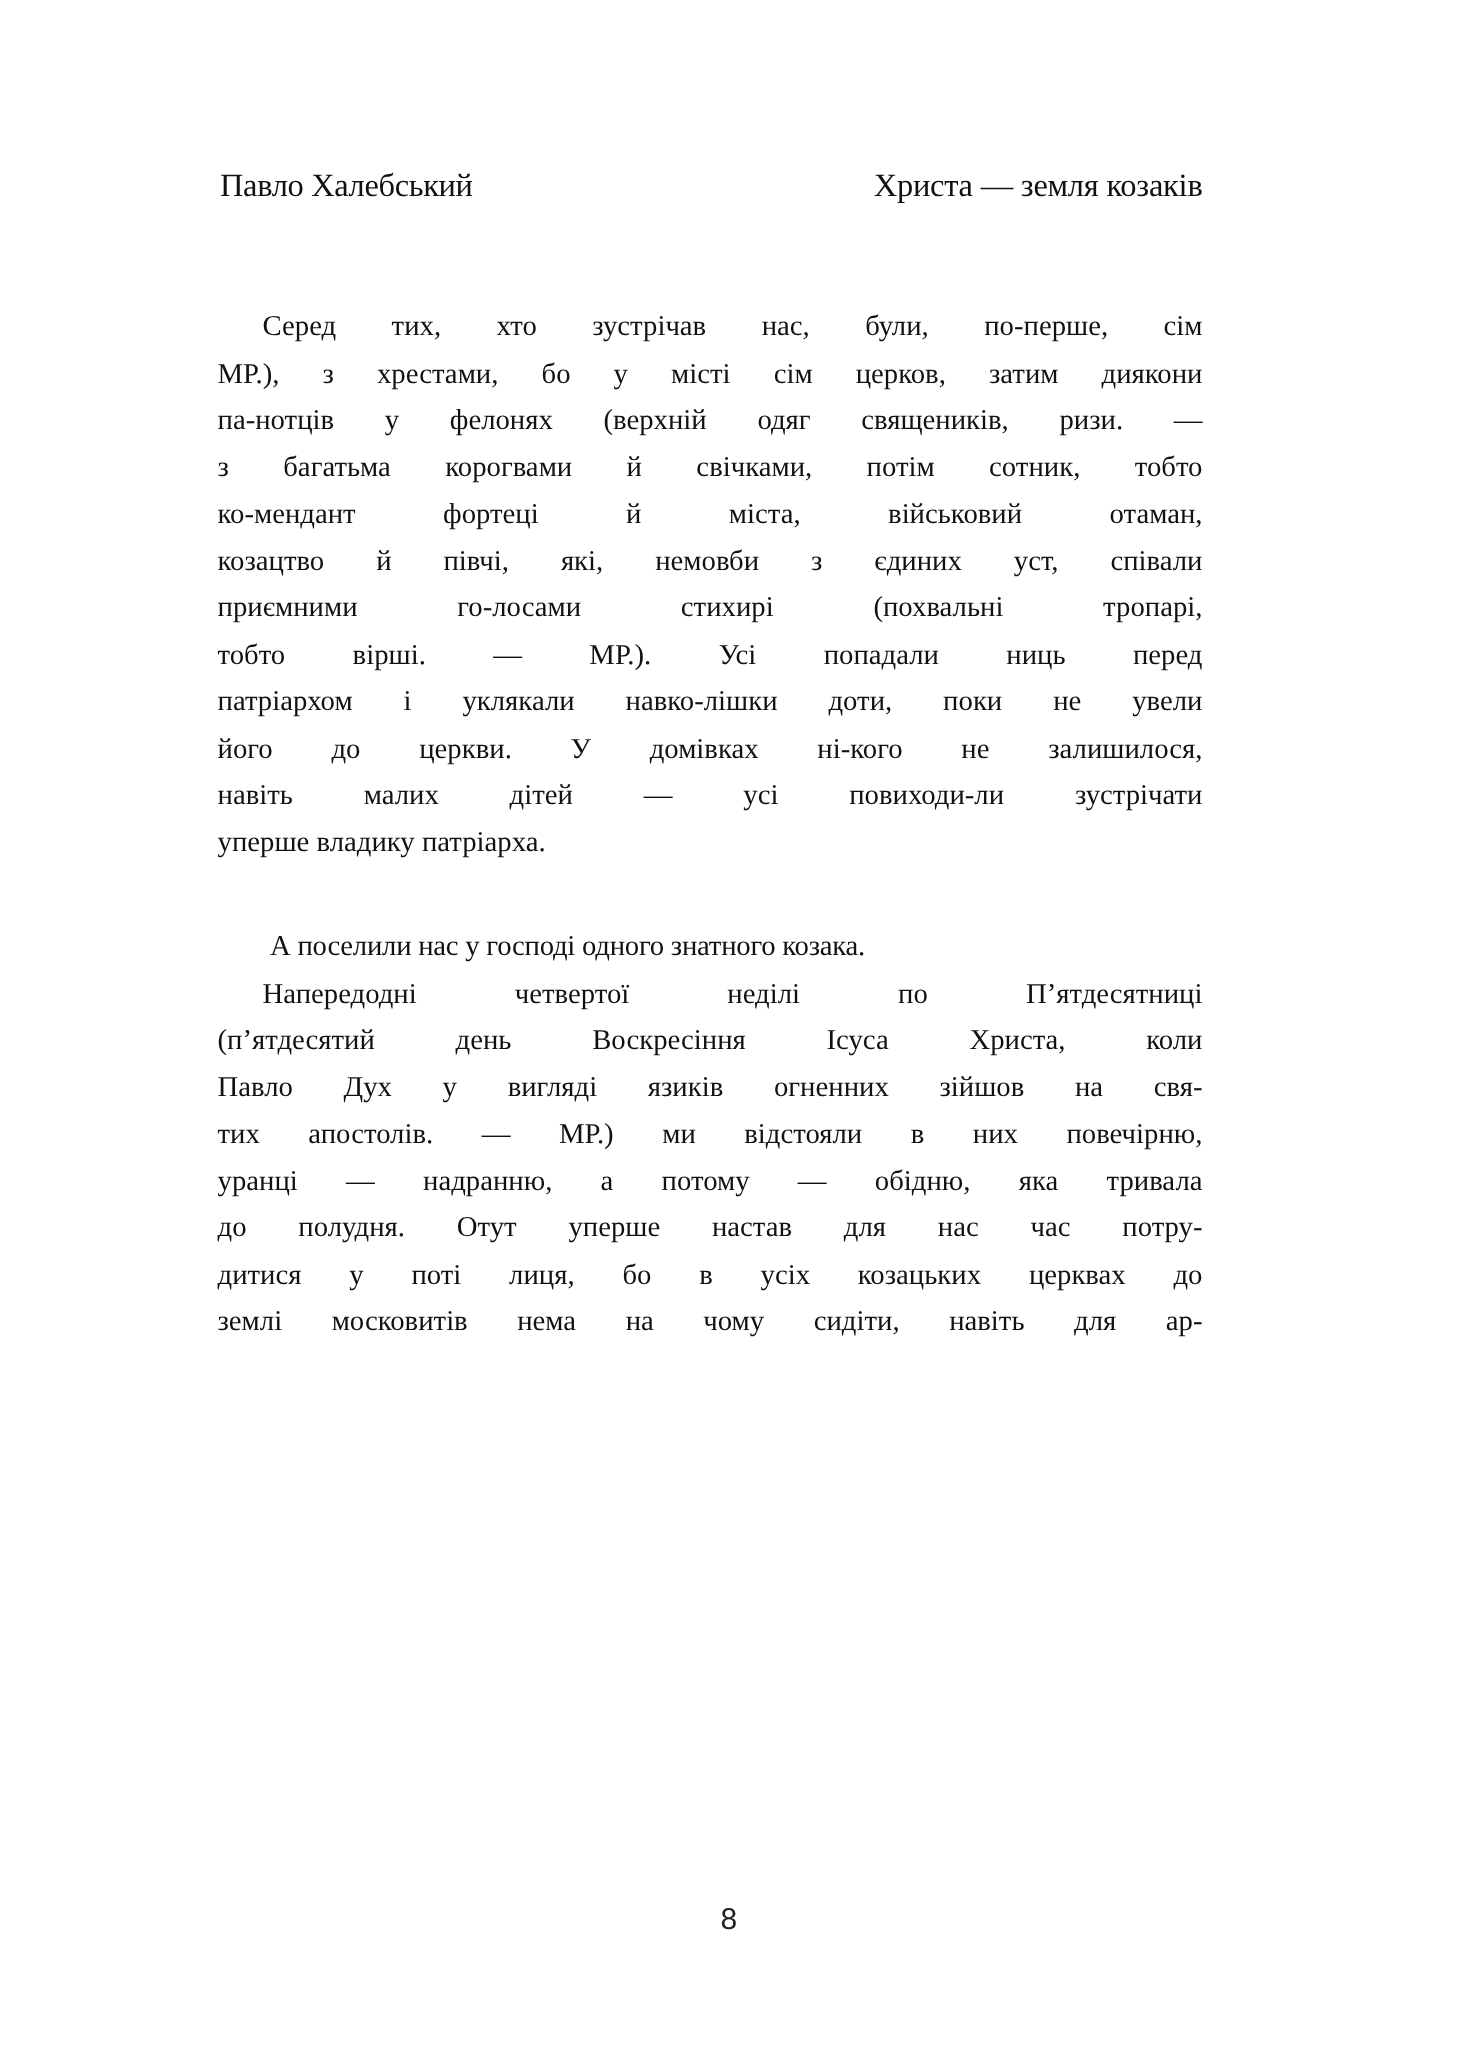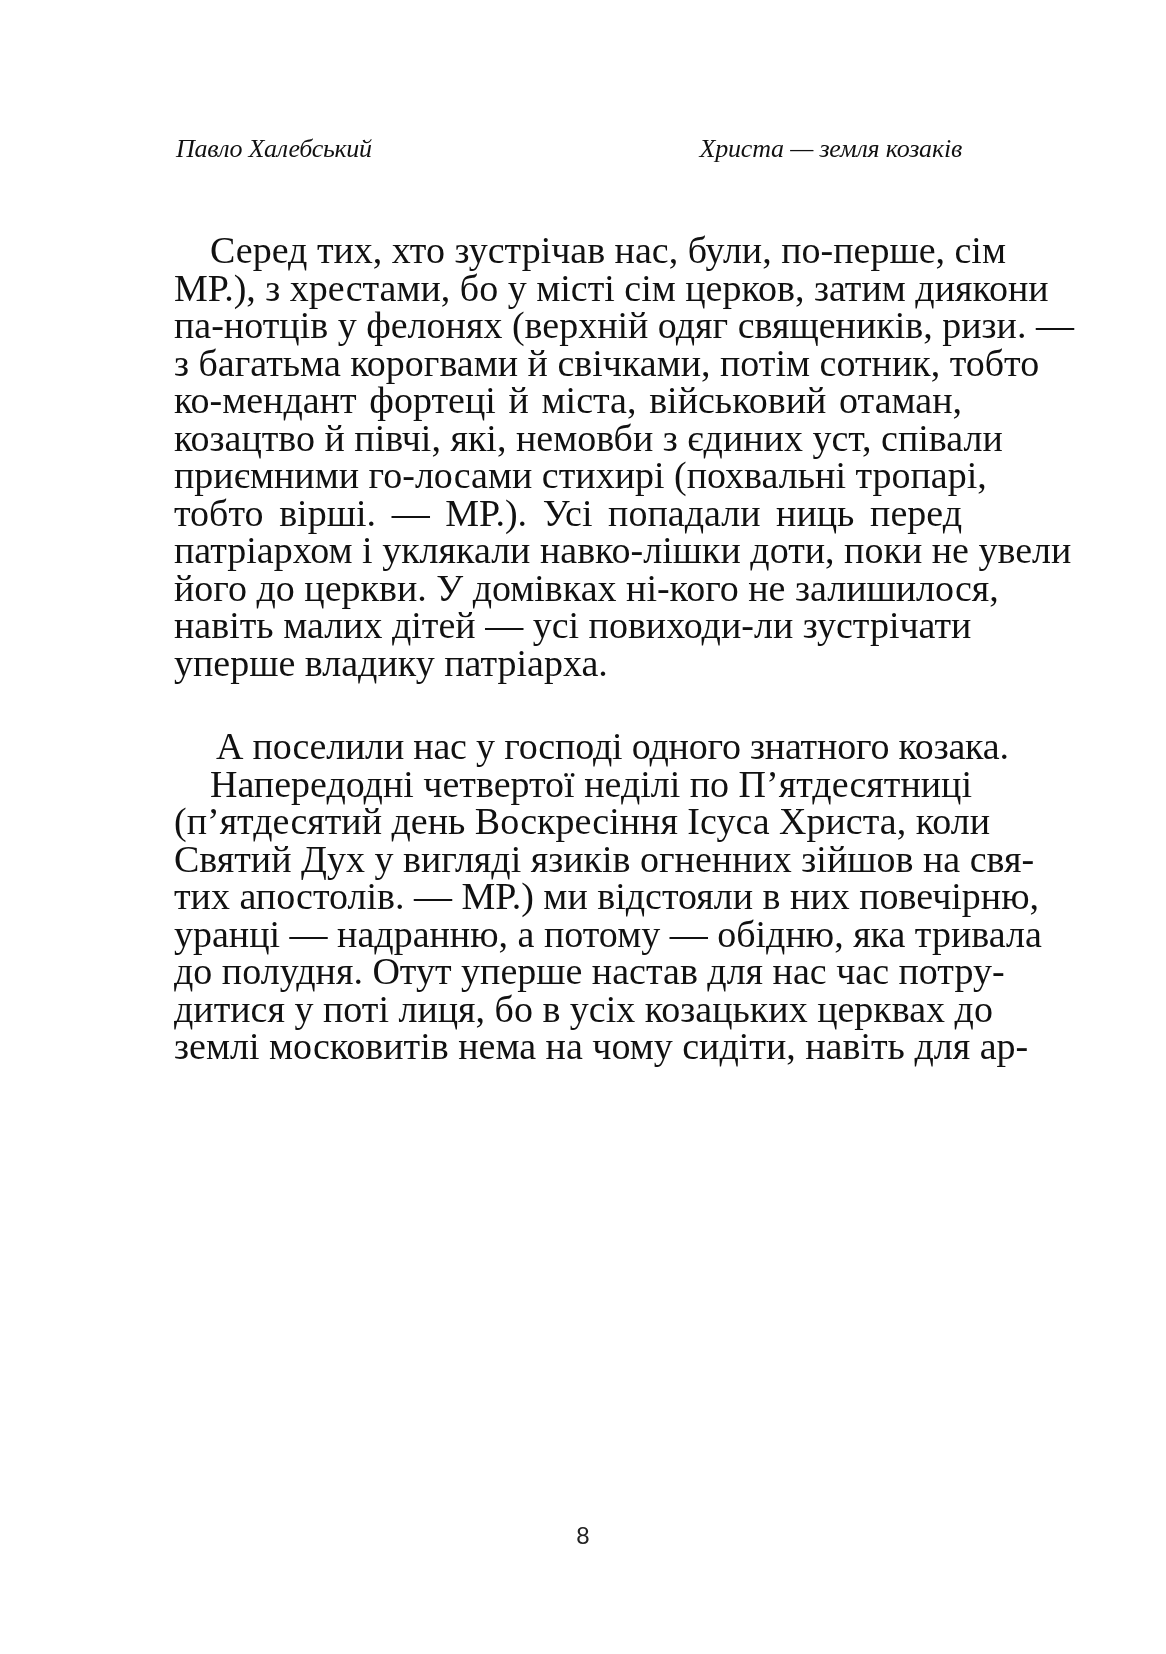--- a/index.html
+++ b/index.html
@@ -14,42 +14,41 @@
       overflow: hidden;
       color: #111111;
       font-family: "Liberation Serif", "DejaVu Serif", serif;
     }
     .page-header {
       position: absolute;
       top: 132px;
       left: 176px;
       width: 786px;
       height: 34px;
-      font-style: italic;
       font-size: 26px;
       line-height: 34px;
     }
     .header-left {
       position: absolute;
       left: 0;
       top: 0;
       letter-spacing: -0.3px;
     }
     .header-right {
       position: absolute;
       right: 0;
       top: 0;
       letter-spacing: -0.2px;
     }
     .body-text {
       position: absolute;
-      top: 232px;
+      top: 242px;
       left: 174px;
       width: 788px;
-      font-size: 38px;
+      font-size: 23px;
       line-height: 37.5px;
     }
     .line {
       display: block;
       text-align: justify;
       text-align-last: justify;
       white-space: nowrap;
       height: 37.5px;
       overflow: visible;
     }
@@ -107,21 +106,21 @@
 
   <div class="gap"></div>
 
   <div class="para2">
     <span class="line last indent2">А поселили нас у господі одного знатного козака.</span>
   </div>
 
   <div class="para3">
     <span class="line indent">Напередодні четвертої неділі по П’ятдесятниці</span>
     <span class="line">(п’ятдесятий день Воскресіння Ісуса Христа, коли</span>
-    <span class="line">Святий Дух у вигляді язиків огненних зійшов на свя-</span>
+    <span class="line">Павло Дух у вигляді язиків огненних зійшов на свя-</span>
     <span class="line">тих апостолів. — МР.) ми відстояли в них повечірню,</span>
     <span class="line">уранці — надранню, а потому — обідню, яка тривала</span>
     <span class="line">до полудня. Отут уперше настав для нас час потру-</span>
     <span class="line">дитися у поті лиця, бо в усіх козацьких церквах до</span>
     <span class="line">землі московитів нема на чому сидіти, навіть для ар-</span>
   </div>
 
 </div>
 
 <div class="page-number">8</div>

